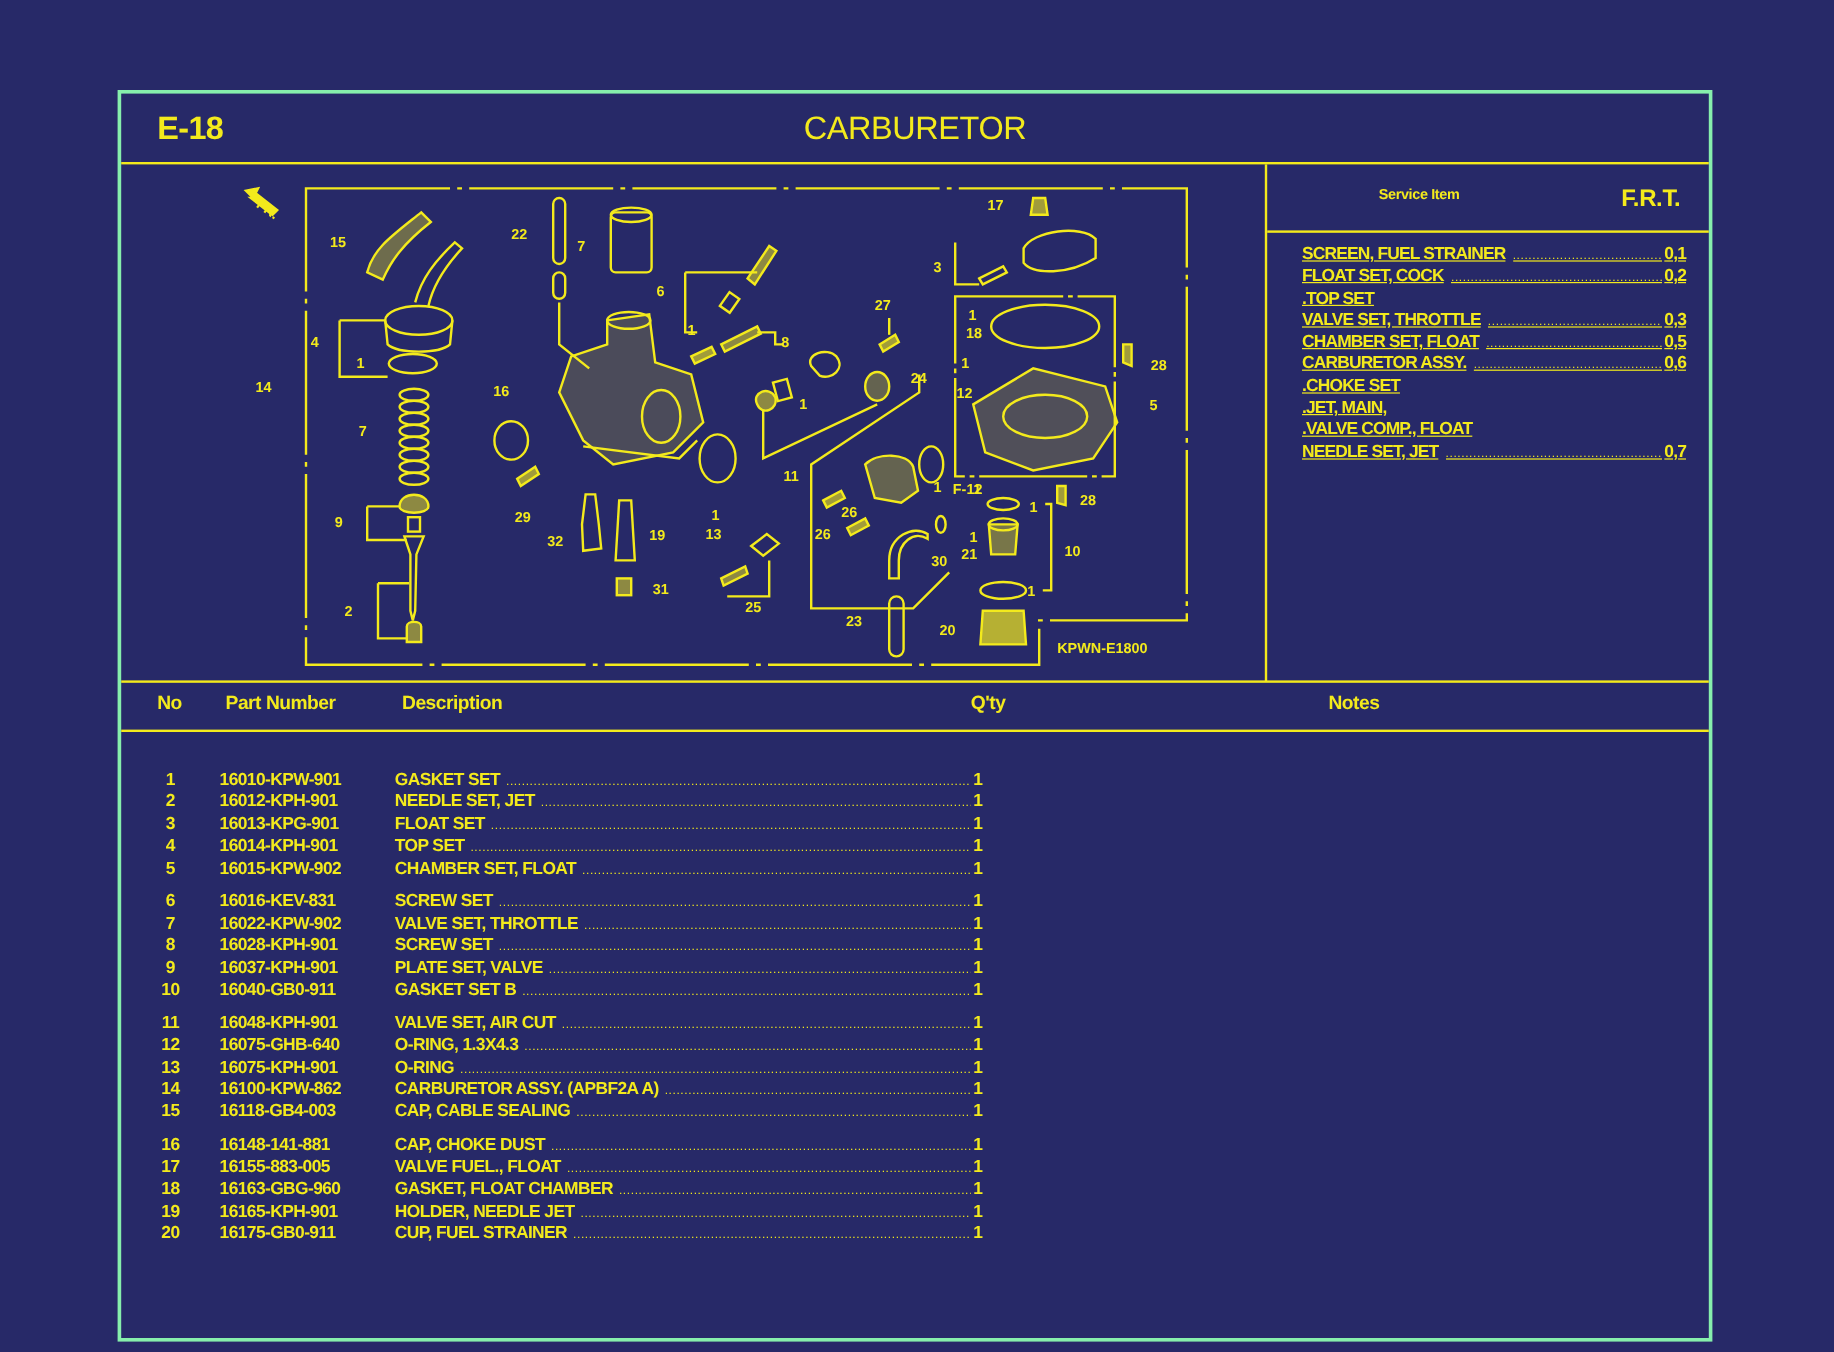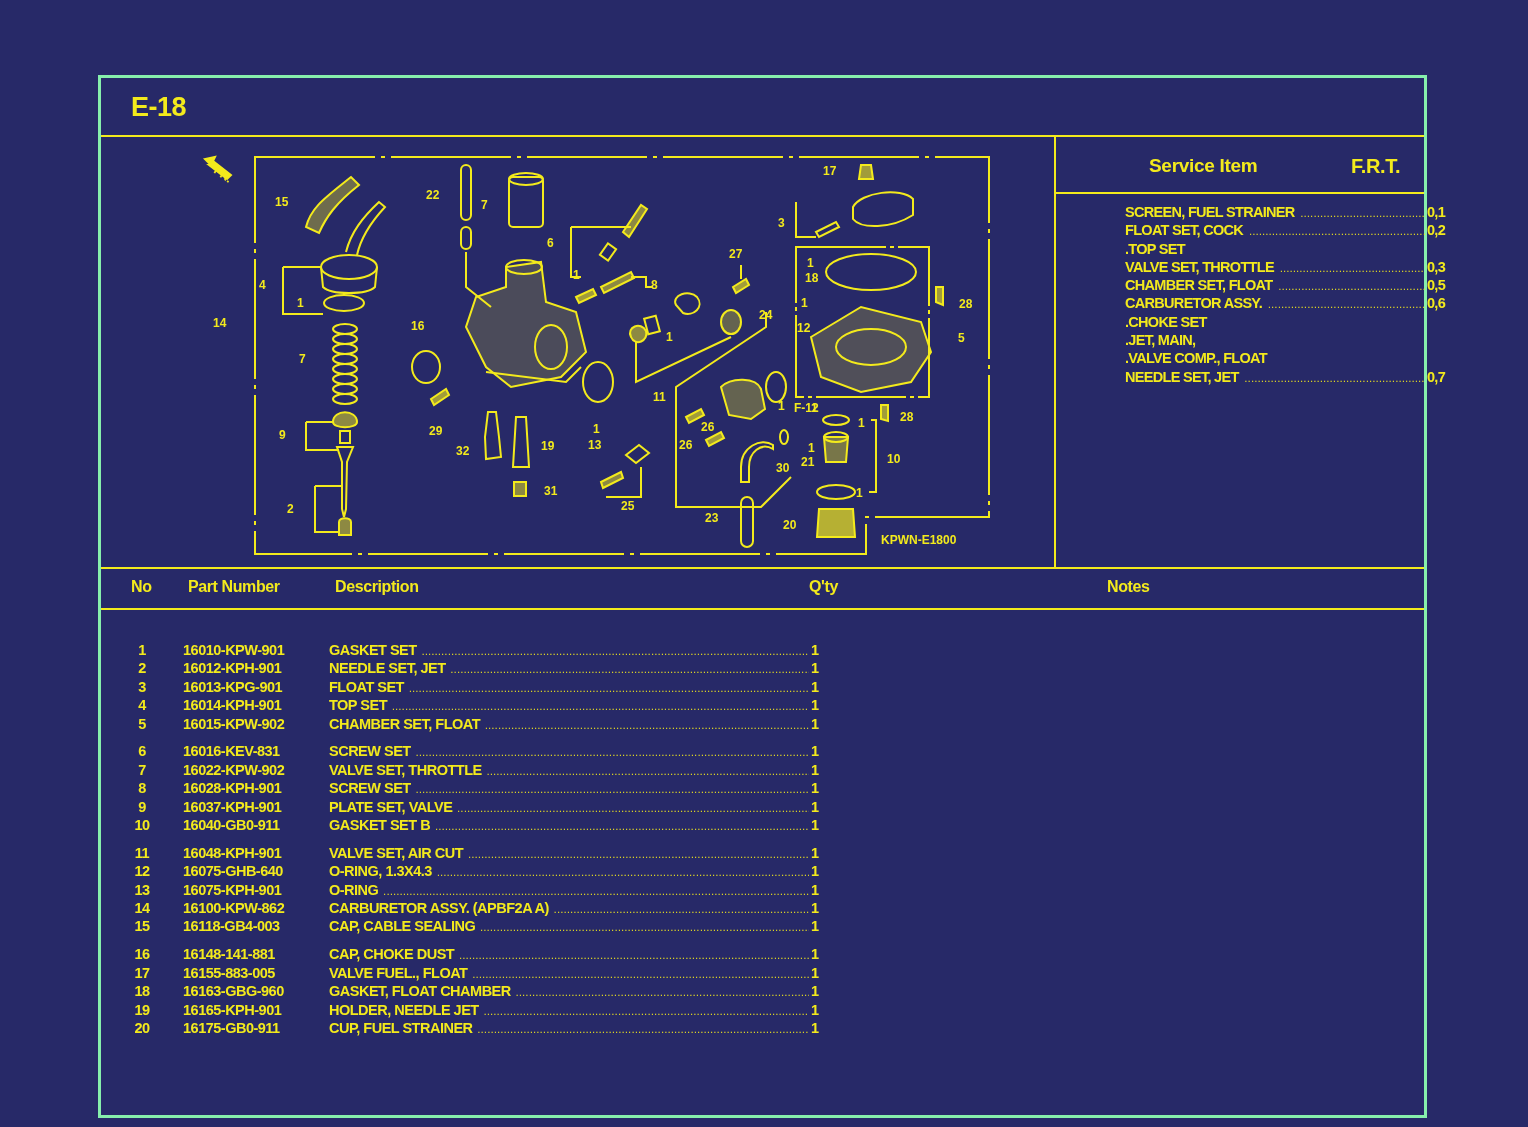--- a/index.html
+++ b/index.html
@@ -7,23 +7,23 @@
     width:1528px; height:1127px; background:#272968; position:relative; overflow:hidden;
     font-family:"Liberation Sans", sans-serif; color:#f3ea1c;
   }
   .frame { position:absolute; left:98px; top:38px; width:1323px; height:1037px; border:3px solid #86efac; box-sizing:content-box;margin-top:37px; }
   .hline { position:absolute; left:0; right:0; height:0; border-top:2px solid #f3ea1c; }
   .vline { position:absolute; width:0; border-left:2px solid #f3ea1c; }
   .code { position:absolute; left:30px; top:14px; font-size:27px; font-weight:bold; letter-spacing:-0.5px; }
   .title { position:absolute; left:0; right:0; top:14px; text-align:center; font-size:27px; letter-spacing:-0.3px; }
   .diagram { position:absolute; left:0; top:59px; width:953px; height:430px; }
   .svc-head { position:absolute; left:955px; top:59px; width:368px; height:56px; }
-  .svc-head .h1 { position:absolute; left:93px; top:18px; font-size:19px; font-weight:bold; letter-spacing:-0.3px; }
+  .svc-head .h1 { position:absolute; left:93px; top:18px; font-size:12px; font-weight:bold; letter-spacing:-0.3px; }
   .svc-head .h2 { position:absolute; left:295px; top:18px; font-size:20px; font-weight:bold; letter-spacing:-0.3px; }
-  .svc-list { position:absolute; left:1024px; top:126px; width:320px; }
+  .svc-list { position:absolute; left:984px; top:126px; width:320px;text-decoration:underline; }
   .svc-row { display:flex; align-items:baseline; height:18.3px; font-size:14.5px; font-weight:bold; letter-spacing:-0.7px; white-space:nowrap; }
   .svc-row .lbl { flex:0 0 auto; }
   .svc-row .dots { flex:1 1 auto; overflow:hidden; margin:0 2px 0 6px; font-weight:normal; letter-spacing:0.5px; font-size:10px; }
   .svc-row .val { flex:0 0 auto; }
   .th { position:absolute; top:500px; font-size:16px; font-weight:bold; letter-spacing:-0.4px; }
   .parts { position:absolute; left:0; top:564px; width:780px; }
   .group { margin-bottom:9.5px; }
   .prow { position:relative; height:18.4px; font-size:14.5px; font-weight:bold; letter-spacing:-0.5px; white-space:nowrap; }
   .prow .no { position:absolute; left:28px; width:26px; text-align:center; }
   .prow .pn { position:absolute; left:82px; }
@@ -32,20 +32,21 @@
   .prow .desc .dots { flex:1 1 auto; overflow:hidden; margin-left:5px; font-size:10px; font-weight:normal; letter-spacing:0.5px; }
   .prow .qty { position:absolute; left:710px; }
   svg text { font-family:"Liberation Sans", sans-serif; fill:#f3ea1c; font-size:12px; font-weight:bold; }
 </style>
 </head>
 <body>
 
 <div class="frame">
 
   <div class="code">E-18</div>
+  <div class="title">CARBURETOR</div>
   <div class="hline" style="top:57px;"></div>
 
   <div class="vline" style="left:953px; top:59px; height:431px;"></div>
   <div class="hline" style="left:955px; top:114px;"></div>
 
   <div class="diagram">
     <svg width="953" height="430" viewBox="0 0 953 430">
       <g fill="none" stroke="#f3ea1c" stroke-width="2">
 
         <path d="M154 20 L888 20 L888 380 L765 380 L765 417 L154 417 Z" stroke-dasharray="120 6 4 6"></path>

